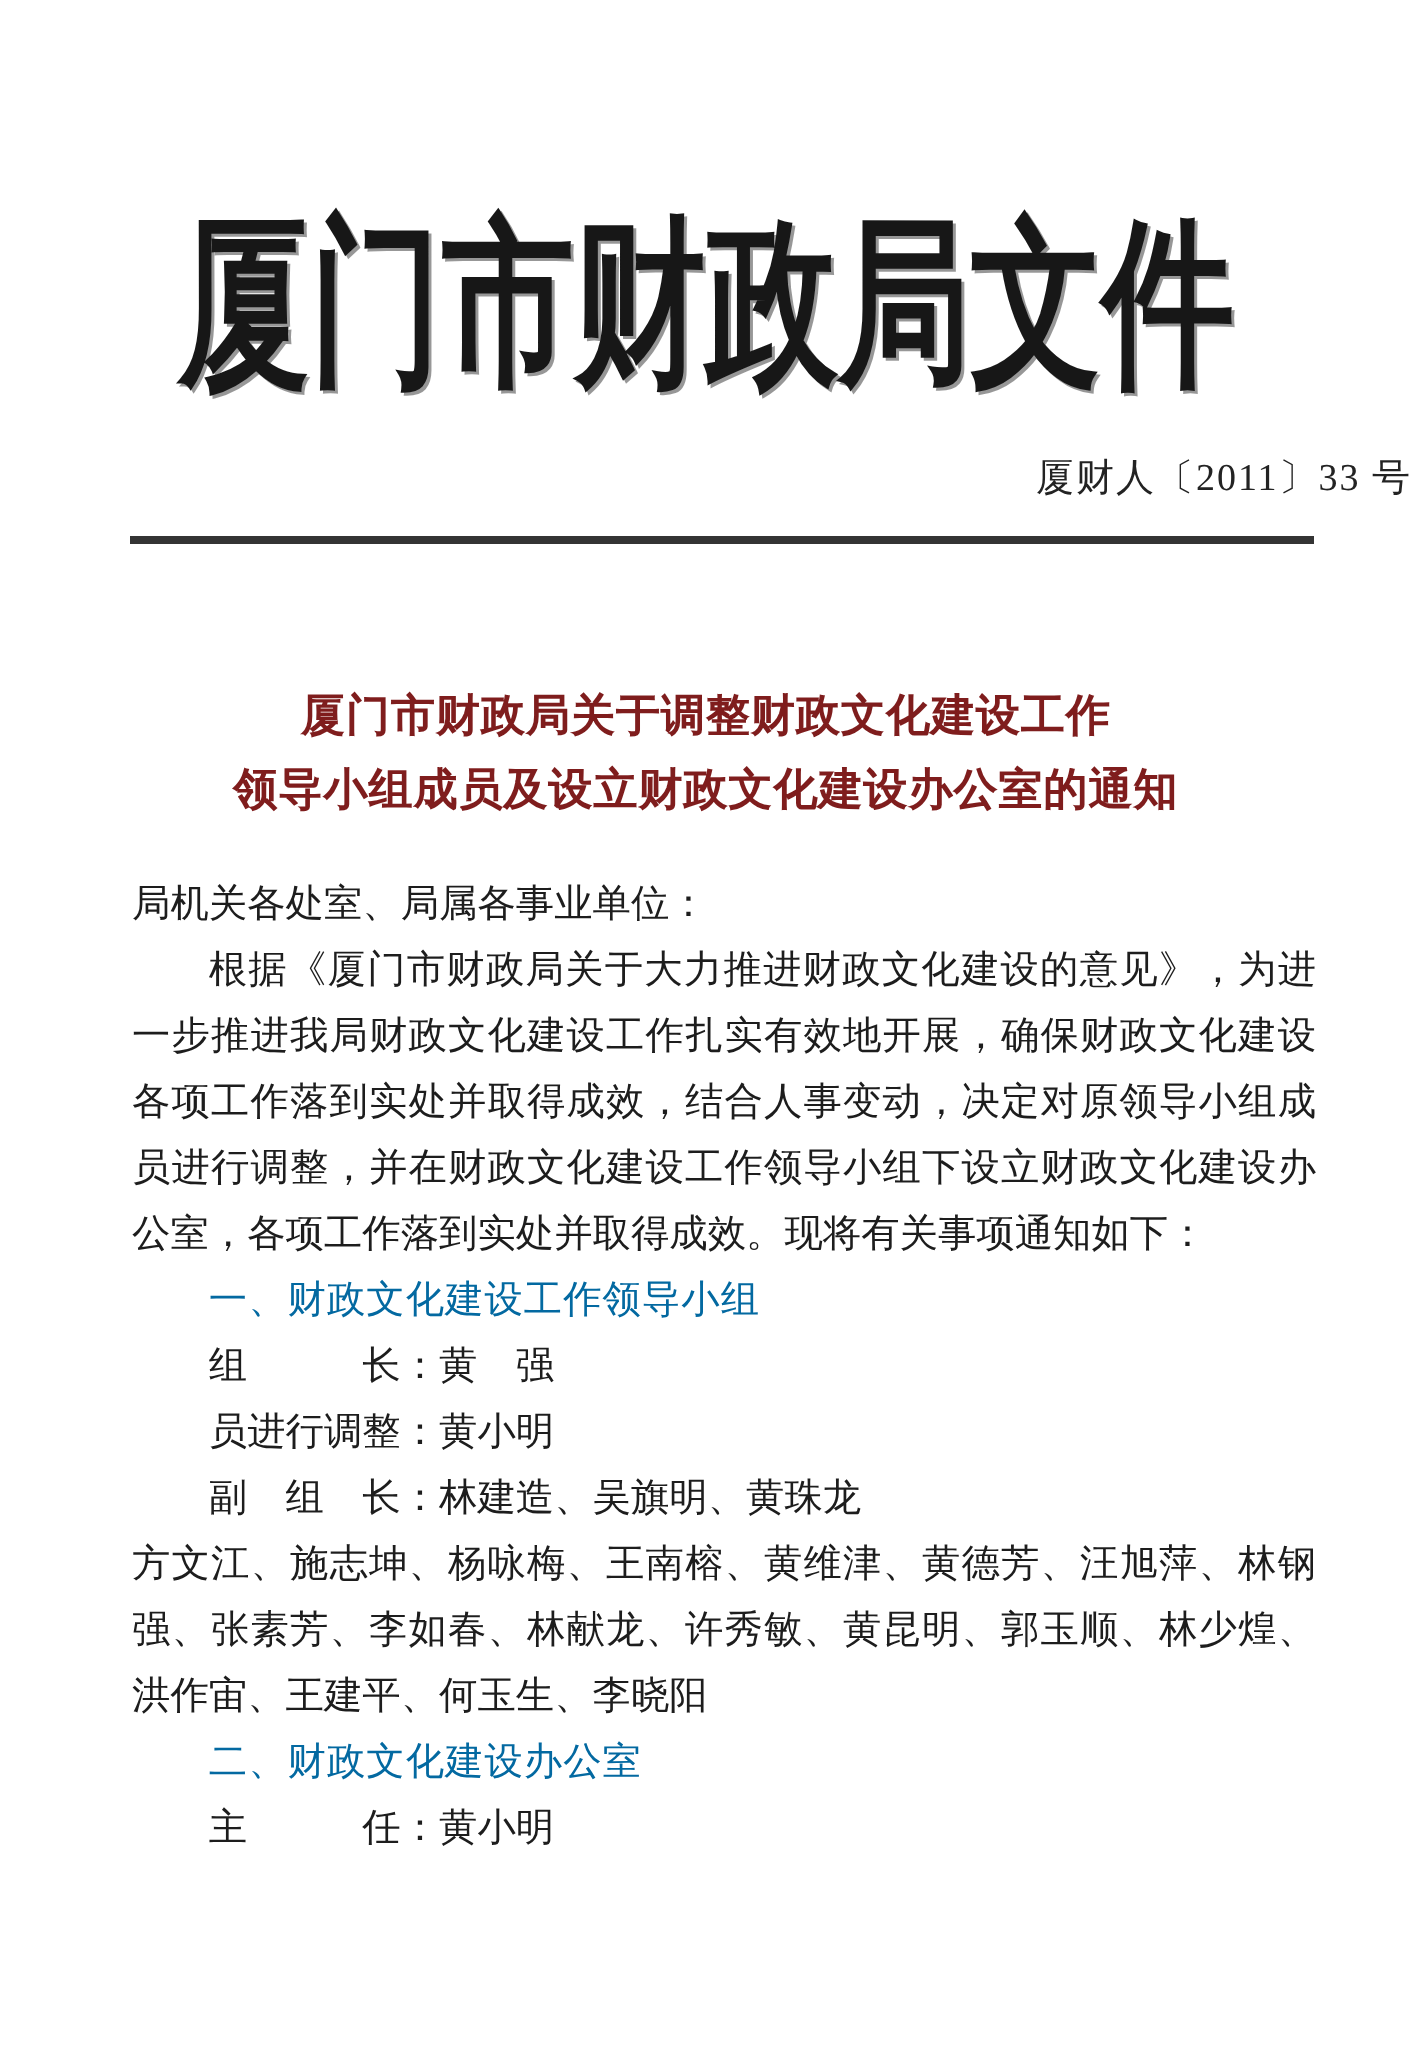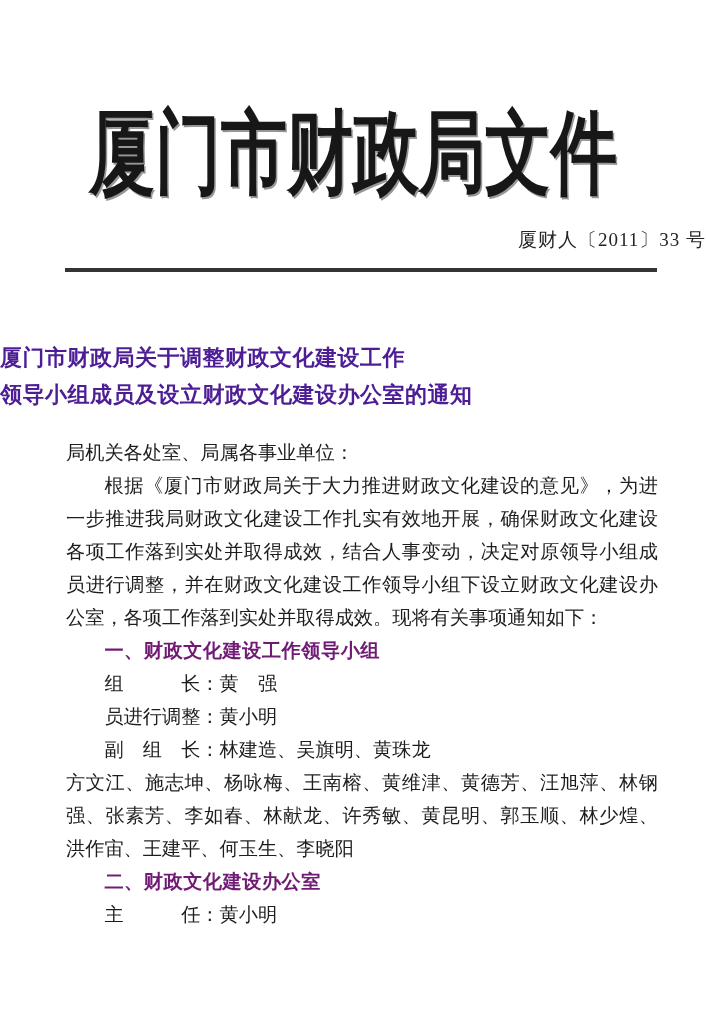--- a/index.html
+++ b/index.html
@@ -53,48 +53,49 @@
     left: 65px;
     width: 592px;
     height: 4px;
     background: #343434;
   }
   .notice-title {
     position: absolute;
     top: 339px;
     left: 0;
     width: 100%;
+    text-align: center;
     font-size: 22px;
     font-weight: bold;
     line-height: 37px;
     letter-spacing: 0.5px;
-    color: #4c1d95;
+    color: #7f1d1d;
   }
   .body-text {
     position: absolute;
     top: 436px;
     left: 66px;
     width: 592px;
     font-size: 19.2px;
     line-height: 33px;
     color: #1d1d1d;
   }
   .line { min-height: 33px; }
   .line.indent { text-indent: 2em; }
   .line.fill {
     text-align: justify;
     text-align-last: justify;
     text-justify: inter-character;
   }
   .line.heading {
-    font-weight: bold;
+    font-weight: normal;
     text-indent: 2em;
     font-family: "Liberation Sans", "DejaVu Sans", sans-serif;
     letter-spacing: 0.5px;
-    color: #701a75;
+    color: #0369a1;
   }
 </style>
 </head>
 <body>
 
 <div class="page">
 
   <div class="org-title">
     <span class="stretch">厦门市财政局文件</span>
   </div>

